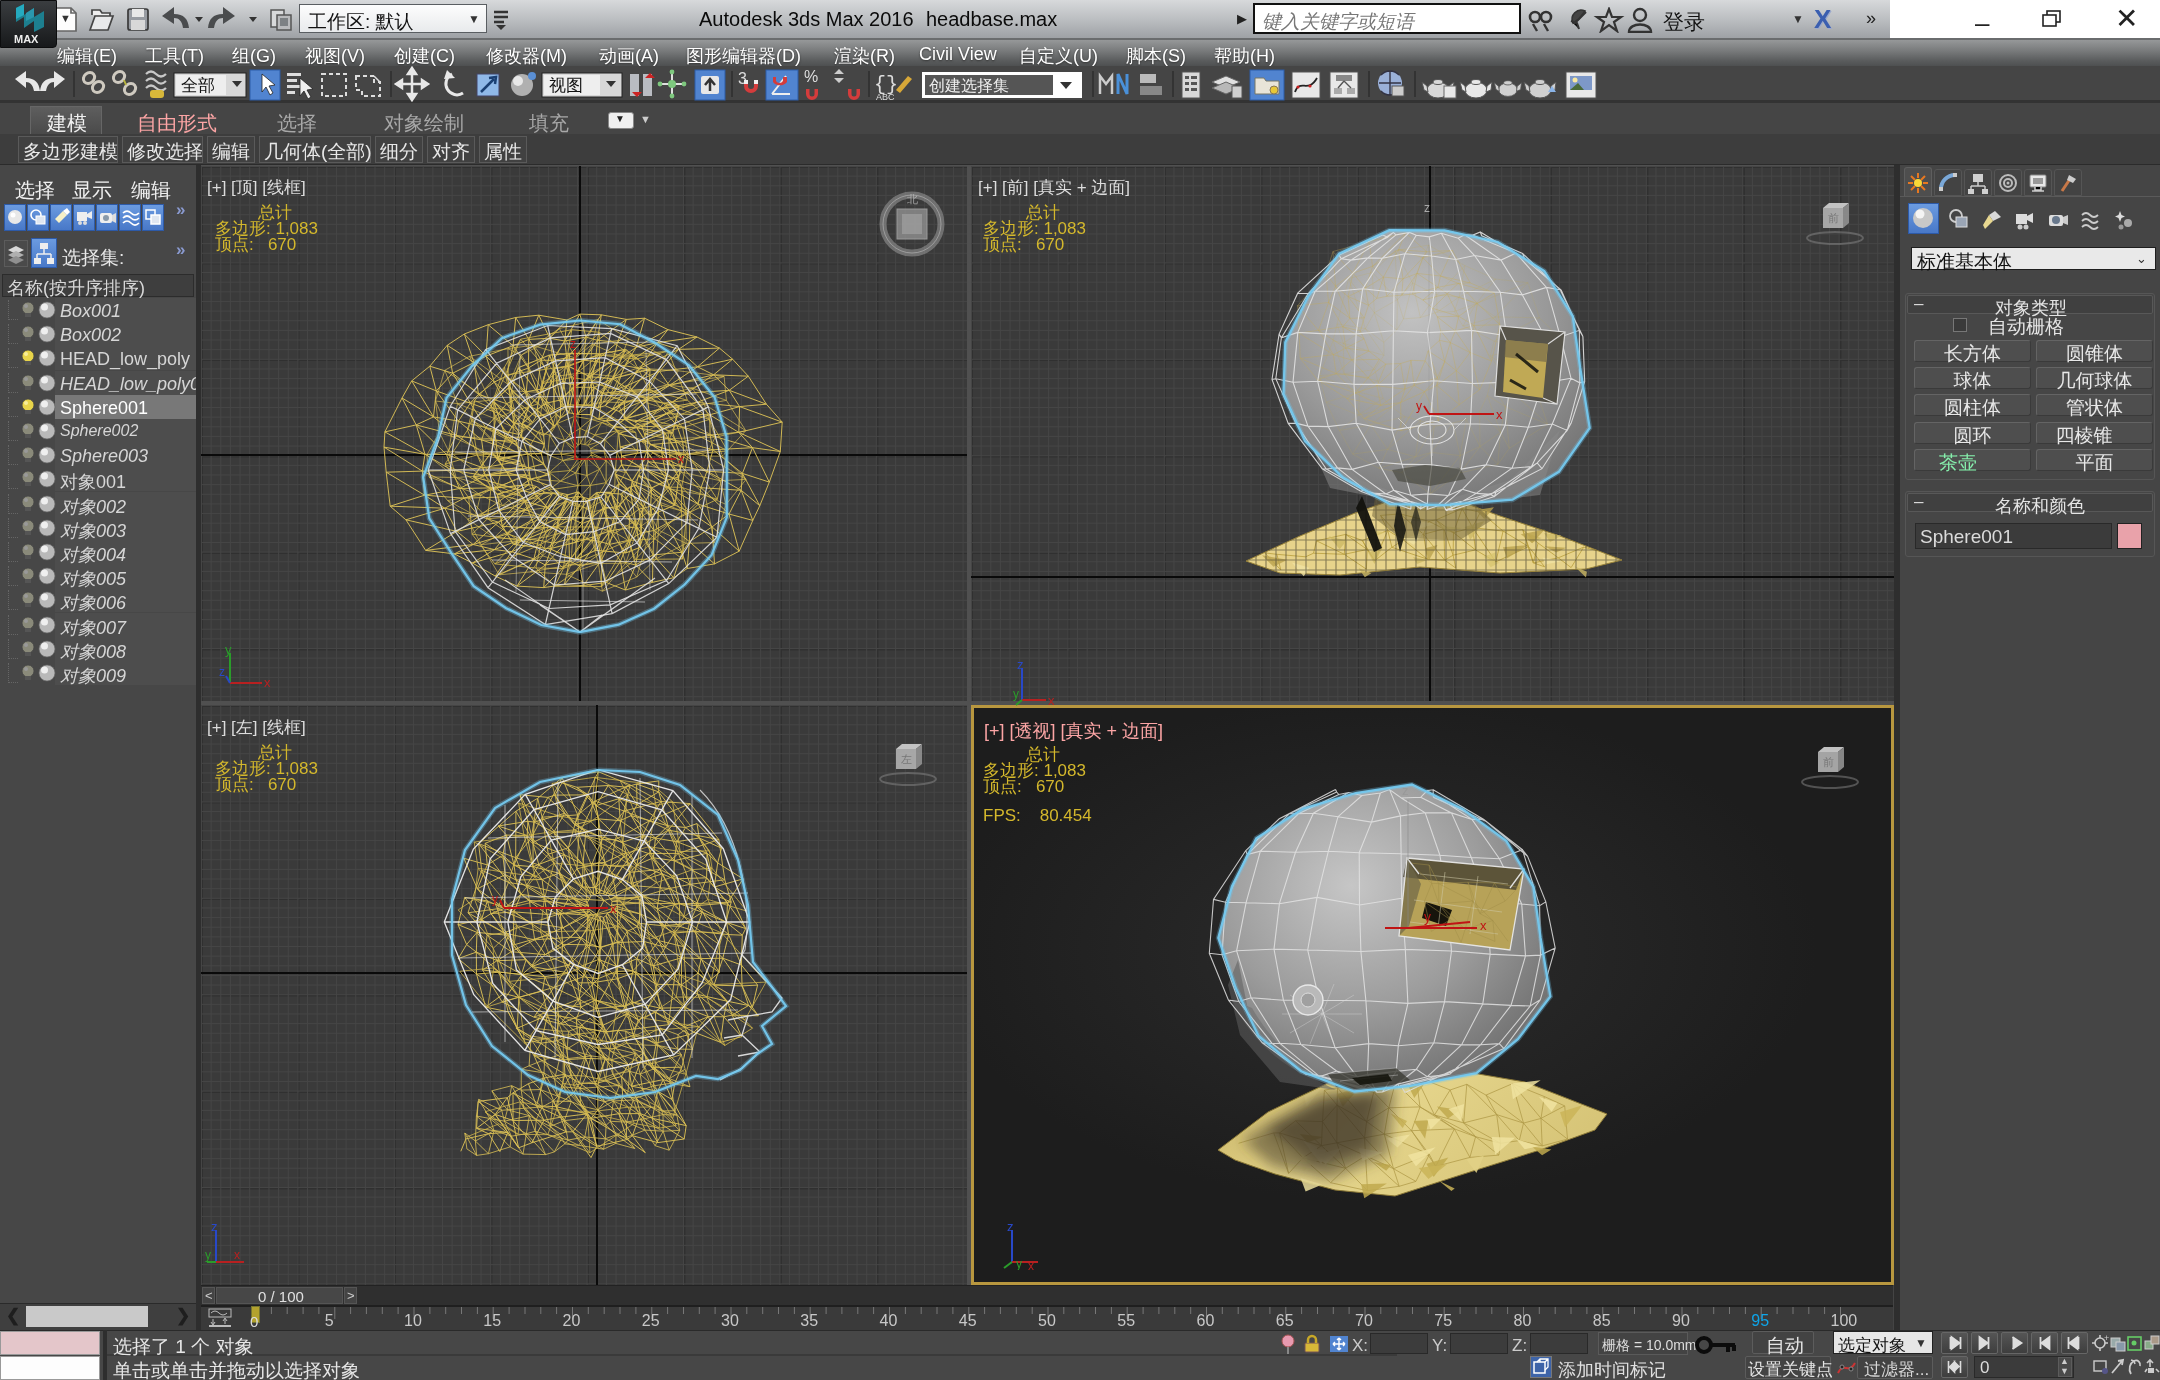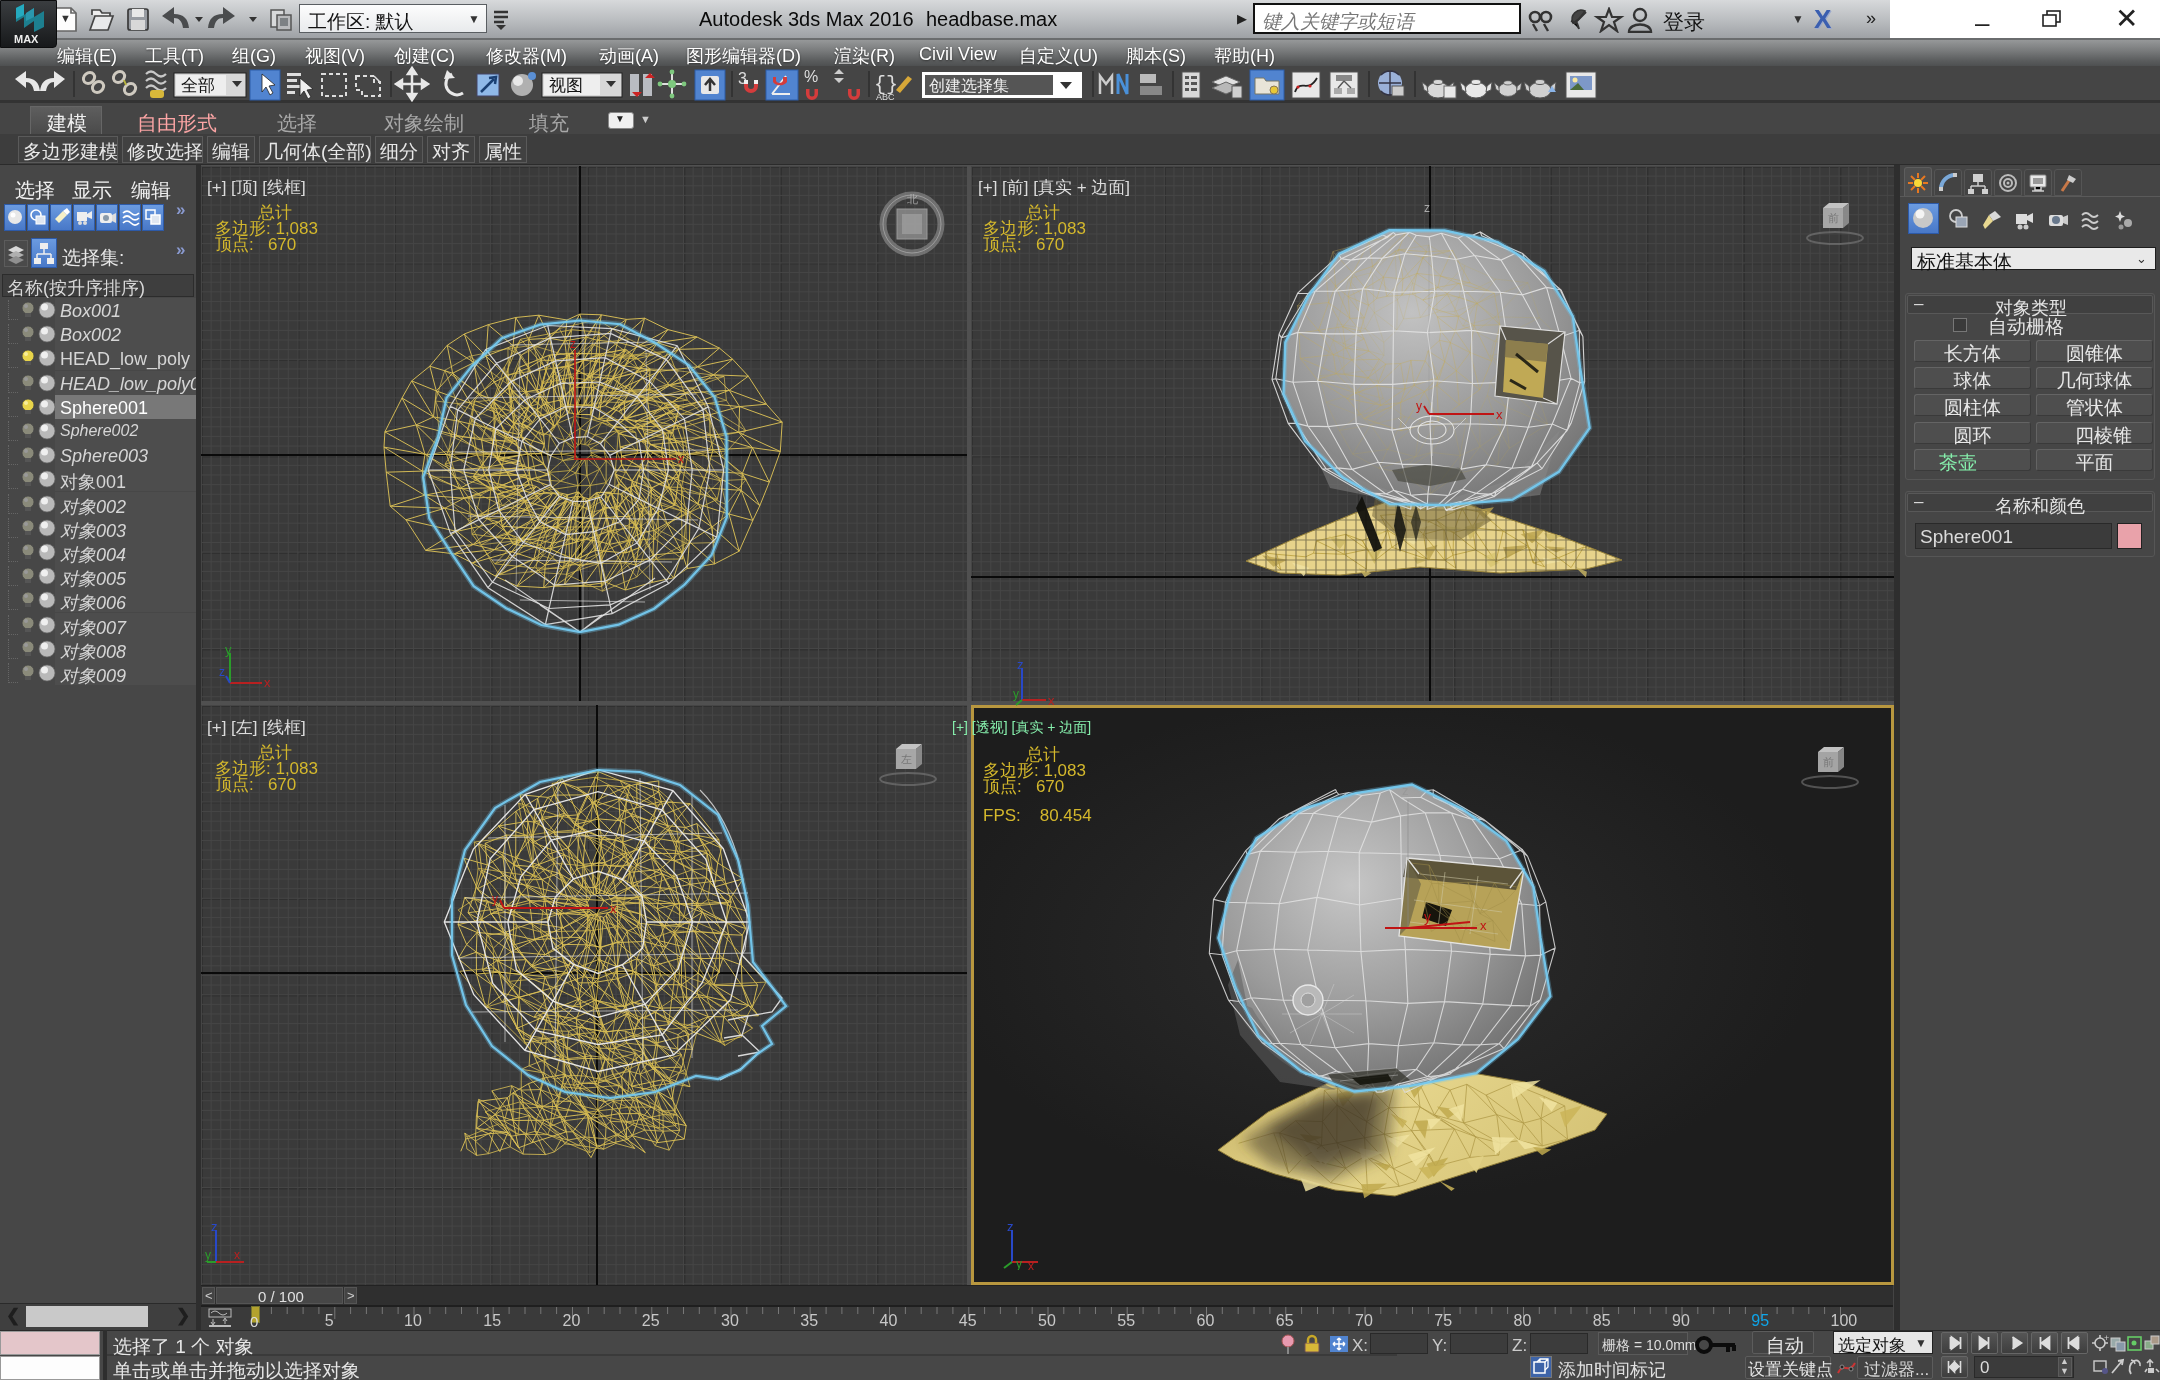--- a/index.html
+++ b/index.html
@@ -12,21 +12,21 @@
 <div class="ab" style="left:971px;top:705px;width:923px;height:580px;background:radial-gradient(ellipse 60% 55% at 44% 42%,#2c2c2c,#1d1d1d 80%);border:3px solid #b8973f"></div>
 <div class="ab" style="left:201px;top:454px;width:766px;height:2px;background:#0a0a0a"></div>
 <div class="ab" style="left:579px;top:166px;width:2px;height:535px;background:#0a0a0a"></div>
 <div class="ab" style="left:971px;top:576px;width:923px;height:2px;background:#0a0a0a"></div>
 <div class="ab" style="left:1429px;top:166px;width:2px;height:535px;background:#0a0a0a"></div>
 <div class="ab" style="left:201px;top:972px;width:766px;height:2px;background:#0a0a0a"></div>
 <div class="ab" style="left:596px;top:705px;width:2px;height:580px;background:#0a0a0a"></div>
 <div class="tx" style="left:207px;top:176px;font-size:17px;color:#dcdcdc;z-index:3">[+] [顶] [线框]</div>
 <div class="tx" style="left:978px;top:176px;font-size:17px;color:#dcdcdc;z-index:3">[+] [前] [真实 + 边面]</div>
 <div class="tx" style="left:207px;top:716px;font-size:17px;color:#dcdcdc;z-index:3">[+] [左] [线框]</div>
-<div class="tx" style="left:952px;top:719px;font-size:14px;color:#86efac;z-index:3">[+] [透视] [真实 + 边面]</div>
+<div class="tx" style="left:984px;top:719px;font-size:18px;color:#fca5a5;z-index:3">[+] [透视] [真实 + 边面]</div>
 <div class="tx" style="left:258px;top:201px;font-size:17px;color:#d4b82c;z-index:3">总计</div>
 <div class="tx" style="left:215px;top:217px;font-size:17px;color:#d4b82c;z-index:3">多边形: 1,083</div>
 <div class="tx" style="left:215px;top:233px;font-size:17px;color:#d4b82c;z-index:3">顶点: &nbsp;&nbsp;670</div>
 <div class="tx" style="left:1026px;top:201px;font-size:17px;color:#d4b82c;z-index:3">总计</div>
 <div class="tx" style="left:983px;top:217px;font-size:17px;color:#d4b82c;z-index:3">多边形: 1,083</div>
 <div class="tx" style="left:983px;top:233px;font-size:17px;color:#d4b82c;z-index:3">顶点: &nbsp;&nbsp;670</div>
 <div class="tx" style="left:258px;top:741px;font-size:17px;color:#d4b82c;z-index:3">总计</div>
 <div class="tx" style="left:215px;top:757px;font-size:17px;color:#d4b82c;z-index:3">多边形: 1,083</div>
 <div class="tx" style="left:215px;top:773px;font-size:17px;color:#d4b82c;z-index:3">顶点: &nbsp;&nbsp;670</div>
 <div class="tx" style="left:1026px;top:743px;font-size:17px;color:#d4b82c;z-index:3">总计</div>
@@ -901,21 +901,21 @@
 <div class="ab" style="left:1914px;top:368px;width:117px;text-align:center;font-size:19px;color:#e8e8e8;position:absolute">球体</div>
 <div class="ab" style="left:2036px;top:367px;width:117px;height:22px;background:#4e4e4e;border:1px solid #3a3a3a;border-top-color:#646464;border-left-color:#646464;border-radius:3px"></div>
 <div class="ab" style="left:2036px;top:368px;width:117px;text-align:center;font-size:19px;color:#e8e8e8;position:absolute">几何球体</div>
 <div class="ab" style="left:1914px;top:394px;width:117px;height:22px;background:#4e4e4e;border:1px solid #3a3a3a;border-top-color:#646464;border-left-color:#646464;border-radius:3px"></div>
 <div class="ab" style="left:1914px;top:395px;width:117px;text-align:center;font-size:19px;color:#e8e8e8;position:absolute">圆柱体</div>
 <div class="ab" style="left:2036px;top:394px;width:117px;height:22px;background:#4e4e4e;border:1px solid #3a3a3a;border-top-color:#646464;border-left-color:#646464;border-radius:3px"></div>
 <div class="ab" style="left:2036px;top:395px;width:117px;text-align:center;font-size:19px;color:#e8e8e8;position:absolute">管状体</div>
 <div class="ab" style="left:1914px;top:422px;width:117px;height:22px;background:#4e4e4e;border:1px solid #3a3a3a;border-top-color:#646464;border-left-color:#646464;border-radius:3px"></div>
 <div class="ab" style="left:1914px;top:423px;width:117px;text-align:center;font-size:19px;color:#e8e8e8;position:absolute">圆环</div>
 <div class="ab" style="left:2036px;top:422px;width:117px;height:22px;background:#4e4e4e;border:1px solid #3a3a3a;border-top-color:#646464;border-left-color:#646464;border-radius:3px"></div>
-<div class="ab" style="left:2036px;top:423px;width:96px;text-align:right;font-size:19px;color:#e8e8e8;position:absolute">四棱锥</div>
+<div class="ab" style="left:2036px;top:423px;width:96px;text-align:center;font-size:19px;color:#e8e8e8;position:absolute">四棱锥</div>
 <div class="ab" style="left:1914px;top:449px;width:117px;height:22px;background:#4e4e4e;border:1px solid #3a3a3a;border-top-color:#646464;border-left-color:#646464;border-radius:3px"></div>
 <div class="ab" style="left:1860px;top:450px;width:117px;text-align:right;font-size:19px;color:#86efac;position:absolute">茶壶</div>
 <div class="ab" style="left:2036px;top:449px;width:117px;height:22px;background:#4e4e4e;border:1px solid #3a3a3a;border-top-color:#646464;border-left-color:#646464;border-radius:3px"></div>
 <div class="ab" style="left:2036px;top:450px;width:117px;text-align:center;font-size:19px;color:#e8e8e8;position:absolute">平面</div>
 <div class="ab" style="left:1905px;top:491px;width:250px;height:66px;border:1px solid #565656;border-radius:3px;background:#464646"></div>
 <div class="ab" style="left:1907px;top:493px;width:246px;height:19px;background:#404040;border:1px solid #585858;border-radius:2px"></div>
 <div class="tx" style="left:1914px;top:492px;font-size:17px;color:#ddd">–</div>
 <div class="tx" style="left:1995px;top:494px;font-size:18px;color:#e4e4e4">名称和颜色</div>
 <div class="ab" style="left:1915px;top:523px;width:197px;height:26px;background:#3b3b3b;border:1px solid #292929"></div>
 <div class="tx" style="left:1920px;top:526px;font-size:19px;color:#dcdcdc">Sphere001</div>

